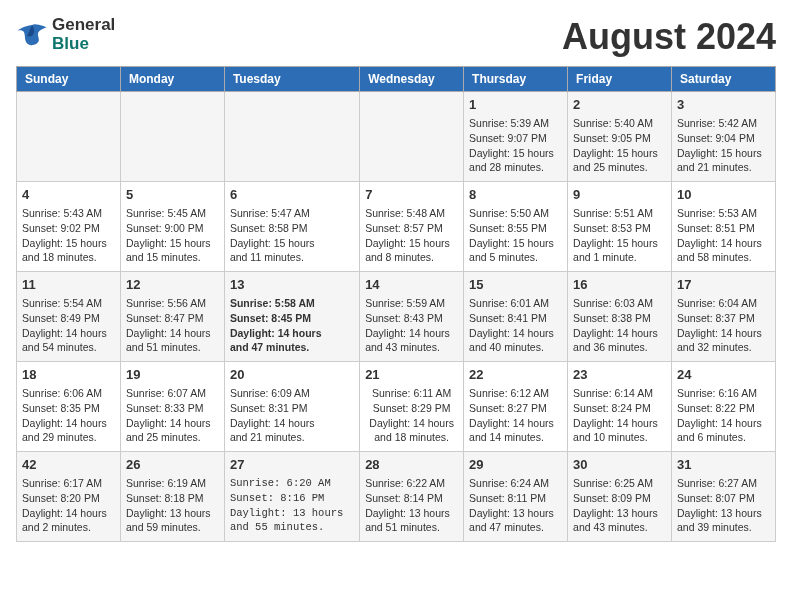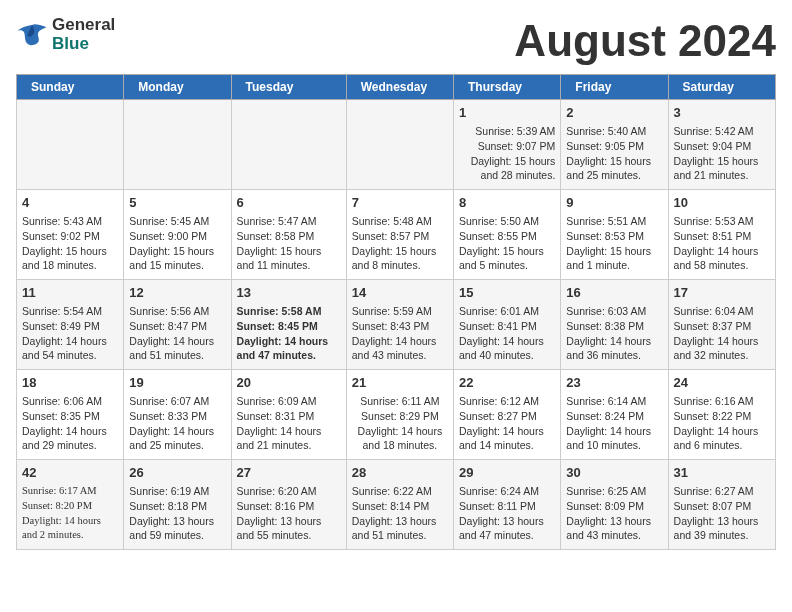--- a/index.html
+++ b/index.html
@@ -22,39 +22,39 @@
       gap: 4px;
     }
     .logo-bird {
       width: 32px;
       height: 28px;
     }
     .title-block {
       text-align: right;
     }
     .main-title {
-      font-size: 44px;
+      font-size: 36px;
       font-weight: bold;
       color: #333;
     }
     .subtitle {
       font-size: 16px;
       color: #333;
     }
     table {
       width: 100%;
       border-collapse: collapse;
       font-size: 11px;
     }
     thead tr {
       background-color: #2c6db5;
       color: #fff;
     }
     thead th {
-      padding: 5px 14px;
+      padding: 5px 8px;
       text-align: left;
       font-size: 12px;
       font-weight: bold;
       border: 1px solid #aaa;
     }
     tbody tr {
       vertical-align: top;
     }
     tbody td {
       border: 1px solid #ccc;
@@ -114,21 +114,21 @@
       </tr>
   </thead>
   <tbody id="calendar-body">
   <tr>
         <td style="height: 90px;"></td>
         <td style="height: 90px;"></td>
         <td style="height: 90px;"></td>
         <td style="height: 90px;"></td>
         <td>
           <span class="day-number">1</span>
-          <div class="cell-content" style="white-space: pre-line; text-align: right;">Sunrise: 5:39 AM
+          <div class="cell-content" style="white-space: pre-line;">Sunrise: 5:39 AM
 Sunset: 9:07 PM
 Daylight: 15 hours
 and 28 minutes.</div>
         </td>
         <td>
           <span class="day-number">2</span>
           <div class="cell-content" style="white-space: pre-line;">Sunrise: 5:40 AM
 Sunset: 9:05 PM
 Daylight: 15 hours
 and 25 minutes.</div>
@@ -290,35 +290,35 @@
           <span class="day-number">24</span>
           <div class="cell-content" style="white-space: pre-line;">Sunrise: 6:16 AM
 Sunset: 8:22 PM
 Daylight: 14 hours
 and 6 minutes.</div>
         </td>
       </tr>
       <tr>
         <td>
           <span class="day-number">42</span>
-          <div class="cell-content" style="white-space: pre-line; font-family: Liberation Serif, serif;">Sunrise: 6:17 AM
+          <div class="cell-content" style="white-space: pre-line;">Sunrise: 6:17 AM
 Sunset: 8:20 PM
 Daylight: 14 hours
 and 2 minutes.</div>
         </td>
         <td>
           <span class="day-number">26</span>
           <div class="cell-content" style="white-space: pre-line;">Sunrise: 6:19 AM
 Sunset: 8:18 PM
 Daylight: 13 hours
 and 59 minutes.</div>
         </td>
         <td>
           <span class="day-number">27</span>
-          <div class="cell-content" style="white-space: pre-line;">Sunrise: 6:20 AM
+          <div class="cell-content" style="white-space: pre-line; font-family: Liberation Mono, monospace;">Sunrise: 6:20 AM
 Sunset: 8:16 PM
 Daylight: 13 hours
 and 55 minutes.</div>
         </td>
         <td>
           <span class="day-number">28</span>
           <div class="cell-content" style="white-space: pre-line;">Sunrise: 6:22 AM
 Sunset: 8:14 PM
 Daylight: 13 hours
 and 51 minutes.</div>

